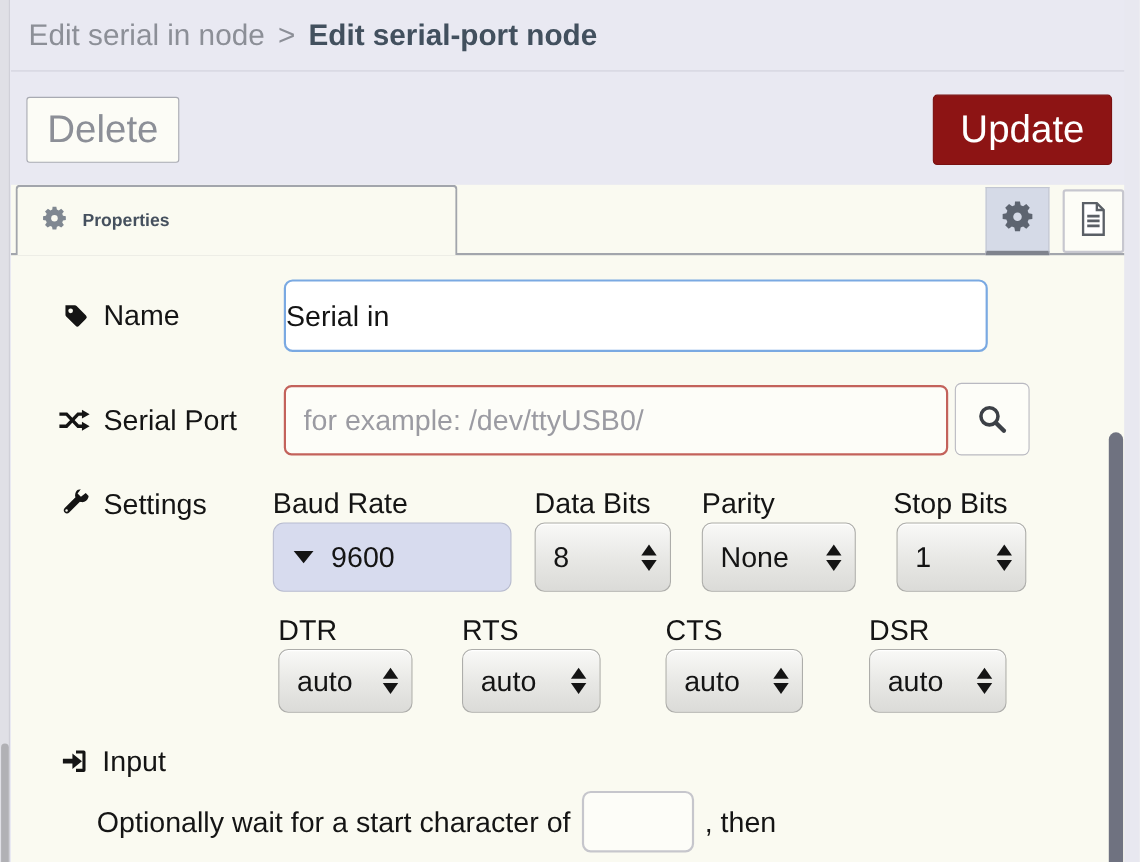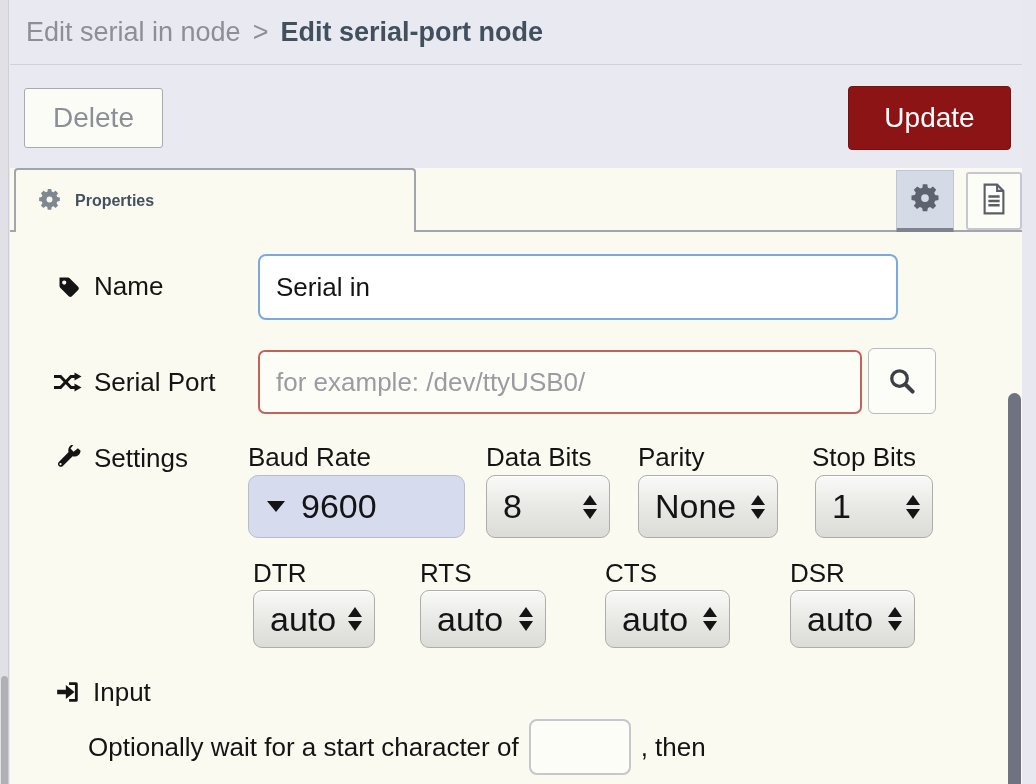--- a/index.html
+++ b/index.html
@@ -14,47 +14,47 @@
   .dialog { position:absolute; left:10px; top:0; width:856px; height:784px; }
 
   
   .topband { position:absolute; left:0; top:0; width:1012px; height:168px; background:#e9e9f2; }
   .header-divider { position:absolute; left:0; top:64px; width:1012px; height:1px; background:#d1d1db; }
   .breadcrumb { position:absolute; left:16px; top:0; height:64px; display:flex; align-items:center; gap:12px; font-size:27px; }
   .bc-dim { color:#8c8f97; }
   .bc-sep { color:#8c8f97; }
   .bc-active { color:#42505e; font-weight:bold; }
 
-  .btn { position:absolute; display:flex; align-items:center; justify-content:center; font-size:28px; cursor:pointer; }
+  .btn { position:absolute; display:flex; align-items:center; justify-content:center; font-size:35px; cursor:pointer; }
   .btn-delete { left:14px; top:88px; width:139px; height:60px; background:#fcfcf6; border:1px solid #a8aab2; border-radius:3px; color:#8c8f97; }
   .btn-cancel { left:658px; top:86px; width:149px; height:62px; background:#fcfcf6; border:1px solid #c0c0c9; border-radius:3px; color:#55585f; }
   .btn-update { left:838px; top:86px; width:163px; height:64px; background:#8d1414; border:1px solid #7a1010; border-radius:4px; color:#ffffff; }
 
   
   .form { position:absolute; left:0; top:168px; width:1012px; height:616px; background:#fafaf1; }
   .tabline { position:absolute; left:0; top:62px; width:1012px; height:2px; background:#a2a5ac; z-index:1; }
   .tab { position:absolute; left:4px; top:0; width:402px; height:64px; background:#fafaf1; border:2px solid #a2a5ac; border-bottom:none; border-radius:4px 4px 0 0; z-index:2; display:flex; align-items:center; gap:14px; padding-left:22px; }
   .tab-label { font-size:16px; font-weight:bold; color:#45505e; }
   .tab .gear-glyph { color:#7f8791; }
   .gear-btn { position:absolute; left:886px; top:2px; width:58px; height:62px; background:#d5dae7; border:1px solid #c2c6d2; border-bottom:4px solid #7f838d; z-index:3; display:flex; align-items:center; justify-content:center; color:#5d6470; cursor:pointer; }
   .doc-btn { position:absolute; left:956px; top:4px; width:56px; height:58px; background:#fdfdf7; border:2px solid #c7c7cf; border-radius:3px; z-index:3; display:flex; align-items:center; justify-content:center; cursor:pointer; }
 
   .field-label { position:absolute; display:flex; align-items:center; gap:12px; font-size:26px; color:#141414; height:32px; }
   .field-label svg { flex:0 0 auto; }
 
   .txt-input { position:absolute; font-family:"Liberation Sans", sans-serif; font-size:26px; color:#141414; background:#ffffff; outline:none; }
   .txt-input::placeholder { color:#9b9ba2; }
-  .name-input { left:248px; top:86px; width:640px; height:66px; border:2px solid #7aa9e2; border-radius:8px; padding:0 16px; }
+  .name-input { left:248px; top:86px; width:640px; height:66px; border:2px solid #7aa9e2; border-radius:8px; padding:0 0; }
   .serial-input { left:248px; top:182px; width:604px; height:64px; border:2px solid #c3625b; border-radius:7px; padding:0 16px; background:#fdfdf8; }
   .search-btn { position:absolute; left:858px; top:180px; width:68px; height:66px; background:#fdfdf8; border:1px solid #b9b9c1; border-radius:6px; display:flex; align-items:center; justify-content:center; cursor:pointer; }
 
   .col-header { position:absolute; font-size:26px; color:#141414; top:274px; }
   .col-header2 { position:absolute; font-size:26px; color:#141414; top:390px; }
 
-  .sel { position:absolute; display:flex; align-items:center; cursor:pointer; font-size:34px; color:#141414; }
+  .sel { position:absolute; display:flex; align-items:center; cursor:pointer; font-size:26px; color:#141414; }
   .sel-baud { left:238px; top:307px; width:217px; height:63px; background:#d7dbee; border:1px solid #b8bccf; border-radius:10px; padding-left:18px; gap:16px; }
   .caret-down { width:0; height:0; border-left:9px solid transparent; border-right:9px solid transparent; border-top:11px solid #141414; }
   .sel-native { justify-content:space-between; padding:0 12px 0 16px; height:63px; top:307px;
     background:linear-gradient(180deg,#f9f9f7 0%,#e7e7e4 55%,#dbdbd8 100%);
     border:1px solid #adadaa; border-radius:9px; box-shadow:inset 0 1px 0 #ffffff; }
   .sel-row2 { top:422px; height:58px; }
   .spinner { display:flex; flex-direction:column; align-items:center; gap:4px; }
   .spin-up { width:0; height:0; border-left:7px solid transparent; border-right:7px solid transparent; border-bottom:10px solid #141414; }
   .spin-down { width:0; height:0; border-left:7px solid transparent; border-right:7px solid transparent; border-top:10px solid #141414; }
 

